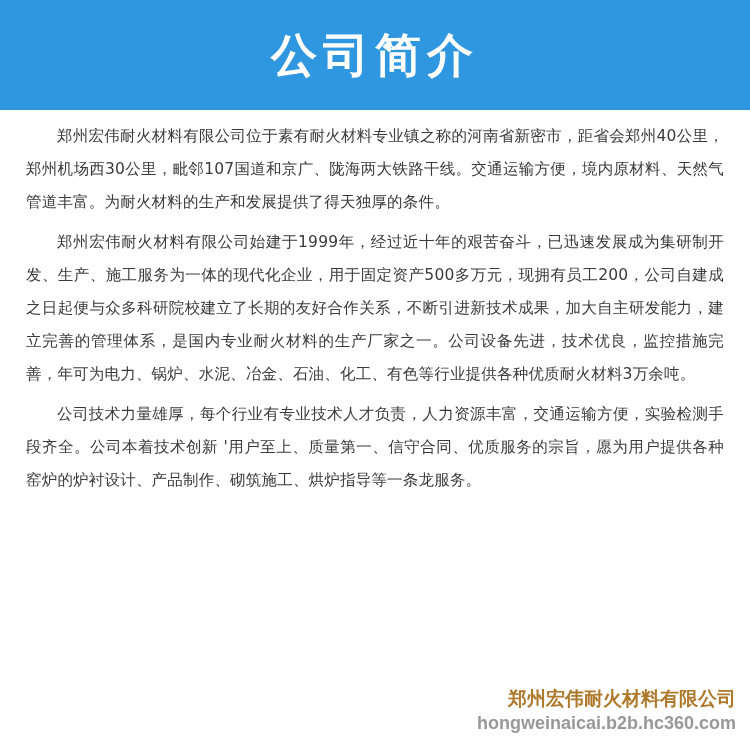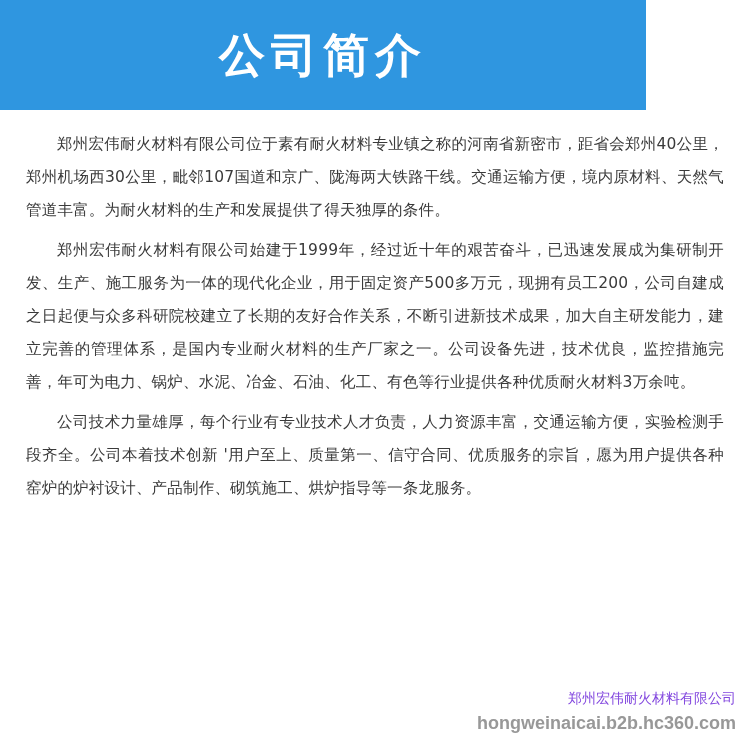--- a/index.html
+++ b/index.html
@@ -14,38 +14,38 @@
     overflow: hidden;
     position: relative;
   }
   .page {
     width: 750px;
     height: 743px;
     position: relative;
     background: #ffffff;
   }
   .header-banner {
-    width: 646px;
+    width: 750px;
     height: 110px;
     background: #2f96e0;
     display: flex;
     align-items: center;
     justify-content: center;
     box-sizing: border-box;
   }
   .header-title {
     color: #ffffff;
     font-size: 46px;
     font-weight: bold;
     letter-spacing: 6px;
     line-height: 110px;
     font-family: "DejaVu Sans", "Liberation Sans", sans-serif;
   }
   .body-content {
-    padding: 18px 26px 0 26px;
+    padding: 10px 26px 0 26px;
     box-sizing: border-box;
   }
   .paragraph {
     color: #3a3a3a;
     font-size: 15.5px;
     line-height: 33px;
     text-align: justify;
     text-indent: 2em;
     margin: 0 0 7px 0;
     font-family: "DejaVu Sans", "Liberation Sans", sans-serif;
@@ -53,23 +53,23 @@
   }
   .watermark {
     position: absolute;
     right: 14px;
     bottom: 8px;
     text-align: right;
     pointer-events: none;
     user-select: none;
   }
   .watermark-line1 {
-    color: #6d28d9;
-    font-size: 14px;
-    font-weight: normal;
+    color: #a16207;
+    font-size: 19px;
+    font-weight: bold;
     line-height: 26px;
     font-family: "DejaVu Sans", "Liberation Sans", sans-serif;
     opacity: 0.85;
   }
   .watermark-line2 {
     color: #8d8d8d;
     font-size: 18px;
     font-weight: bold;
     line-height: 24px;
     font-family: "Liberation Sans", sans-serif;

